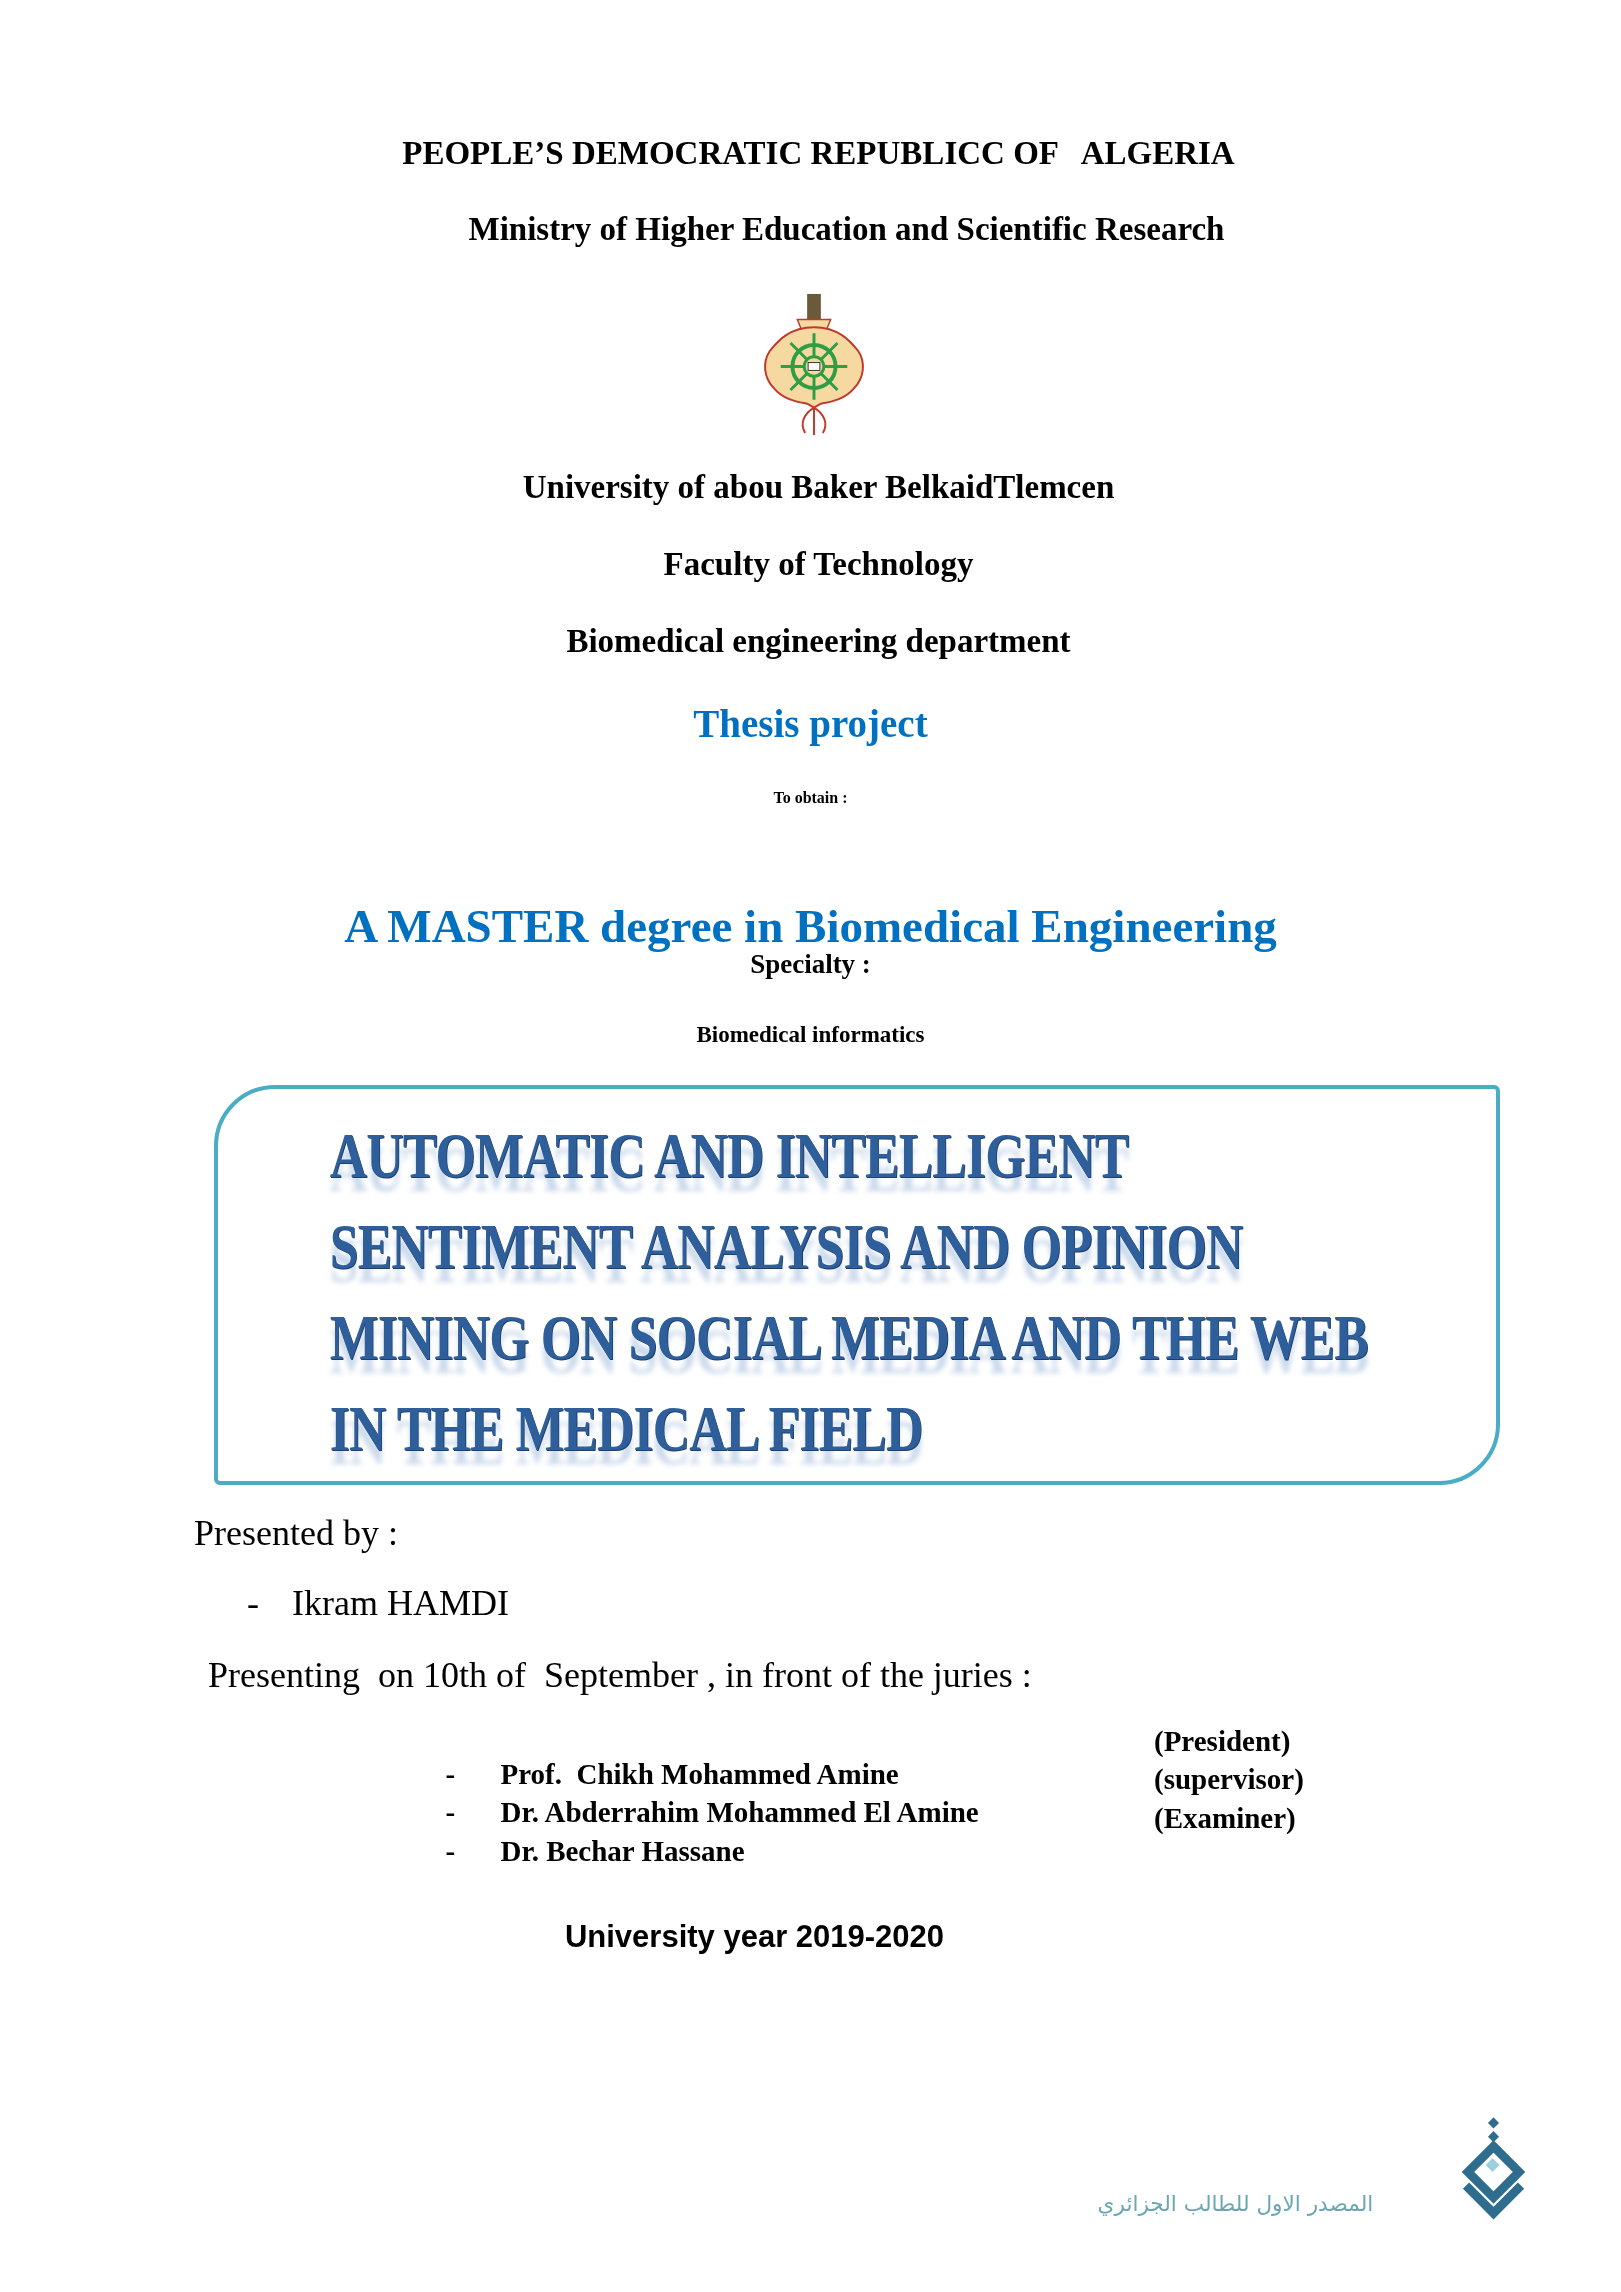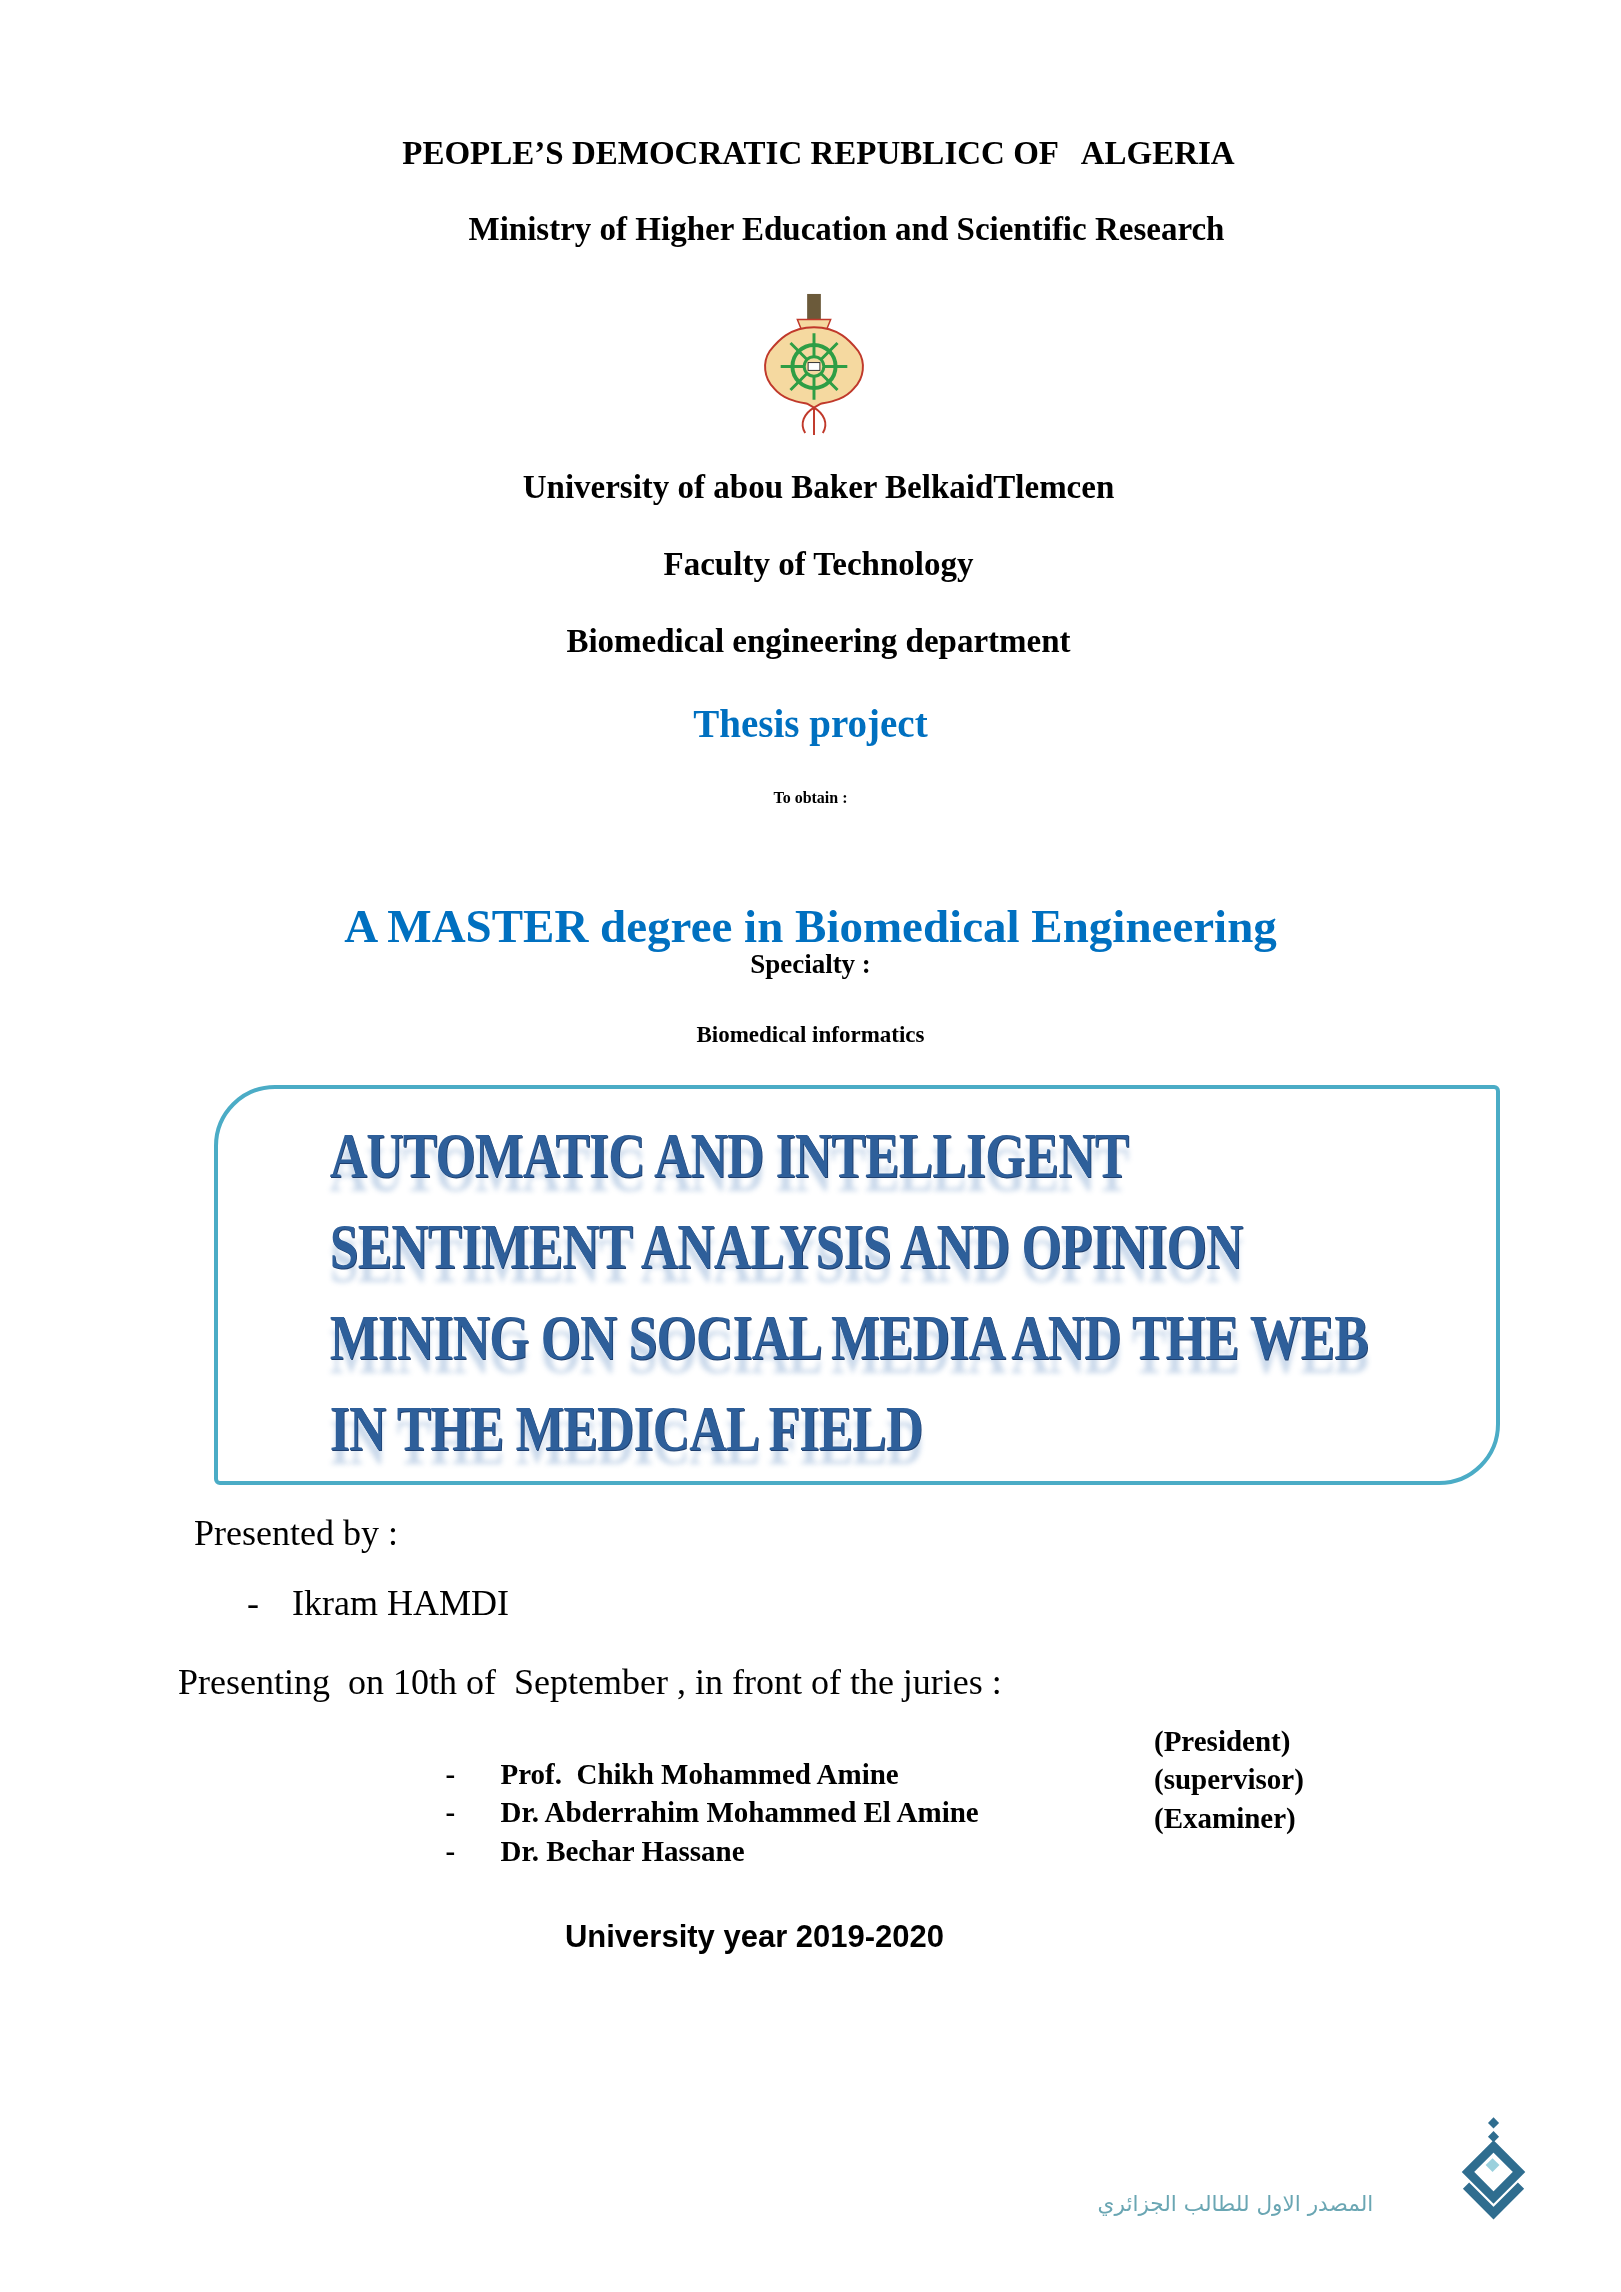--- a/index.html
+++ b/index.html
@@ -61,21 +61,21 @@
 <div class="title-lines">
   <span class="tline">AUTOMATIC AND INTELLIGENT</span>
   <span class="tline">SENTIMENT ANALYSIS AND OPINION</span>
   <span class="tline">MINING ON SOCIAL MEDIA AND THE WEB</span>
   <span class="tline">IN THE MEDICAL FIELD</span>
 </div>
 
 <div class="left" style="left:194px; top:1512px;">Presented by :</div>
 <div class="left" style="left:247px; top:1582px;">-</div>
 <div class="left" style="left:292px; top:1582px;">Ikram HAMDI</div>
-<div class="left" style="left:178px; top:1654px;margin-top:7px;">Presenting  on 10th of  September , in front of the juries :</div>
+<div class="left" style="left:208px; top:1654px;">Presenting  on 10th of  September , in front of the juries :</div>
 
 <div class="jury" style="top:1725px;">
   <span class="dash">-</span><span>Prof.  Chikh Mohammed Amine</span>
   <span class="role">(President)</span>
 </div>
 <div class="jury" style="top:1763px;">
   <span class="dash">-</span><span>Dr. Abderrahim Mohammed El Amine</span>
   <span class="role">(supervisor)</span>
 </div>
 <div class="jury" style="top:1802px;">

